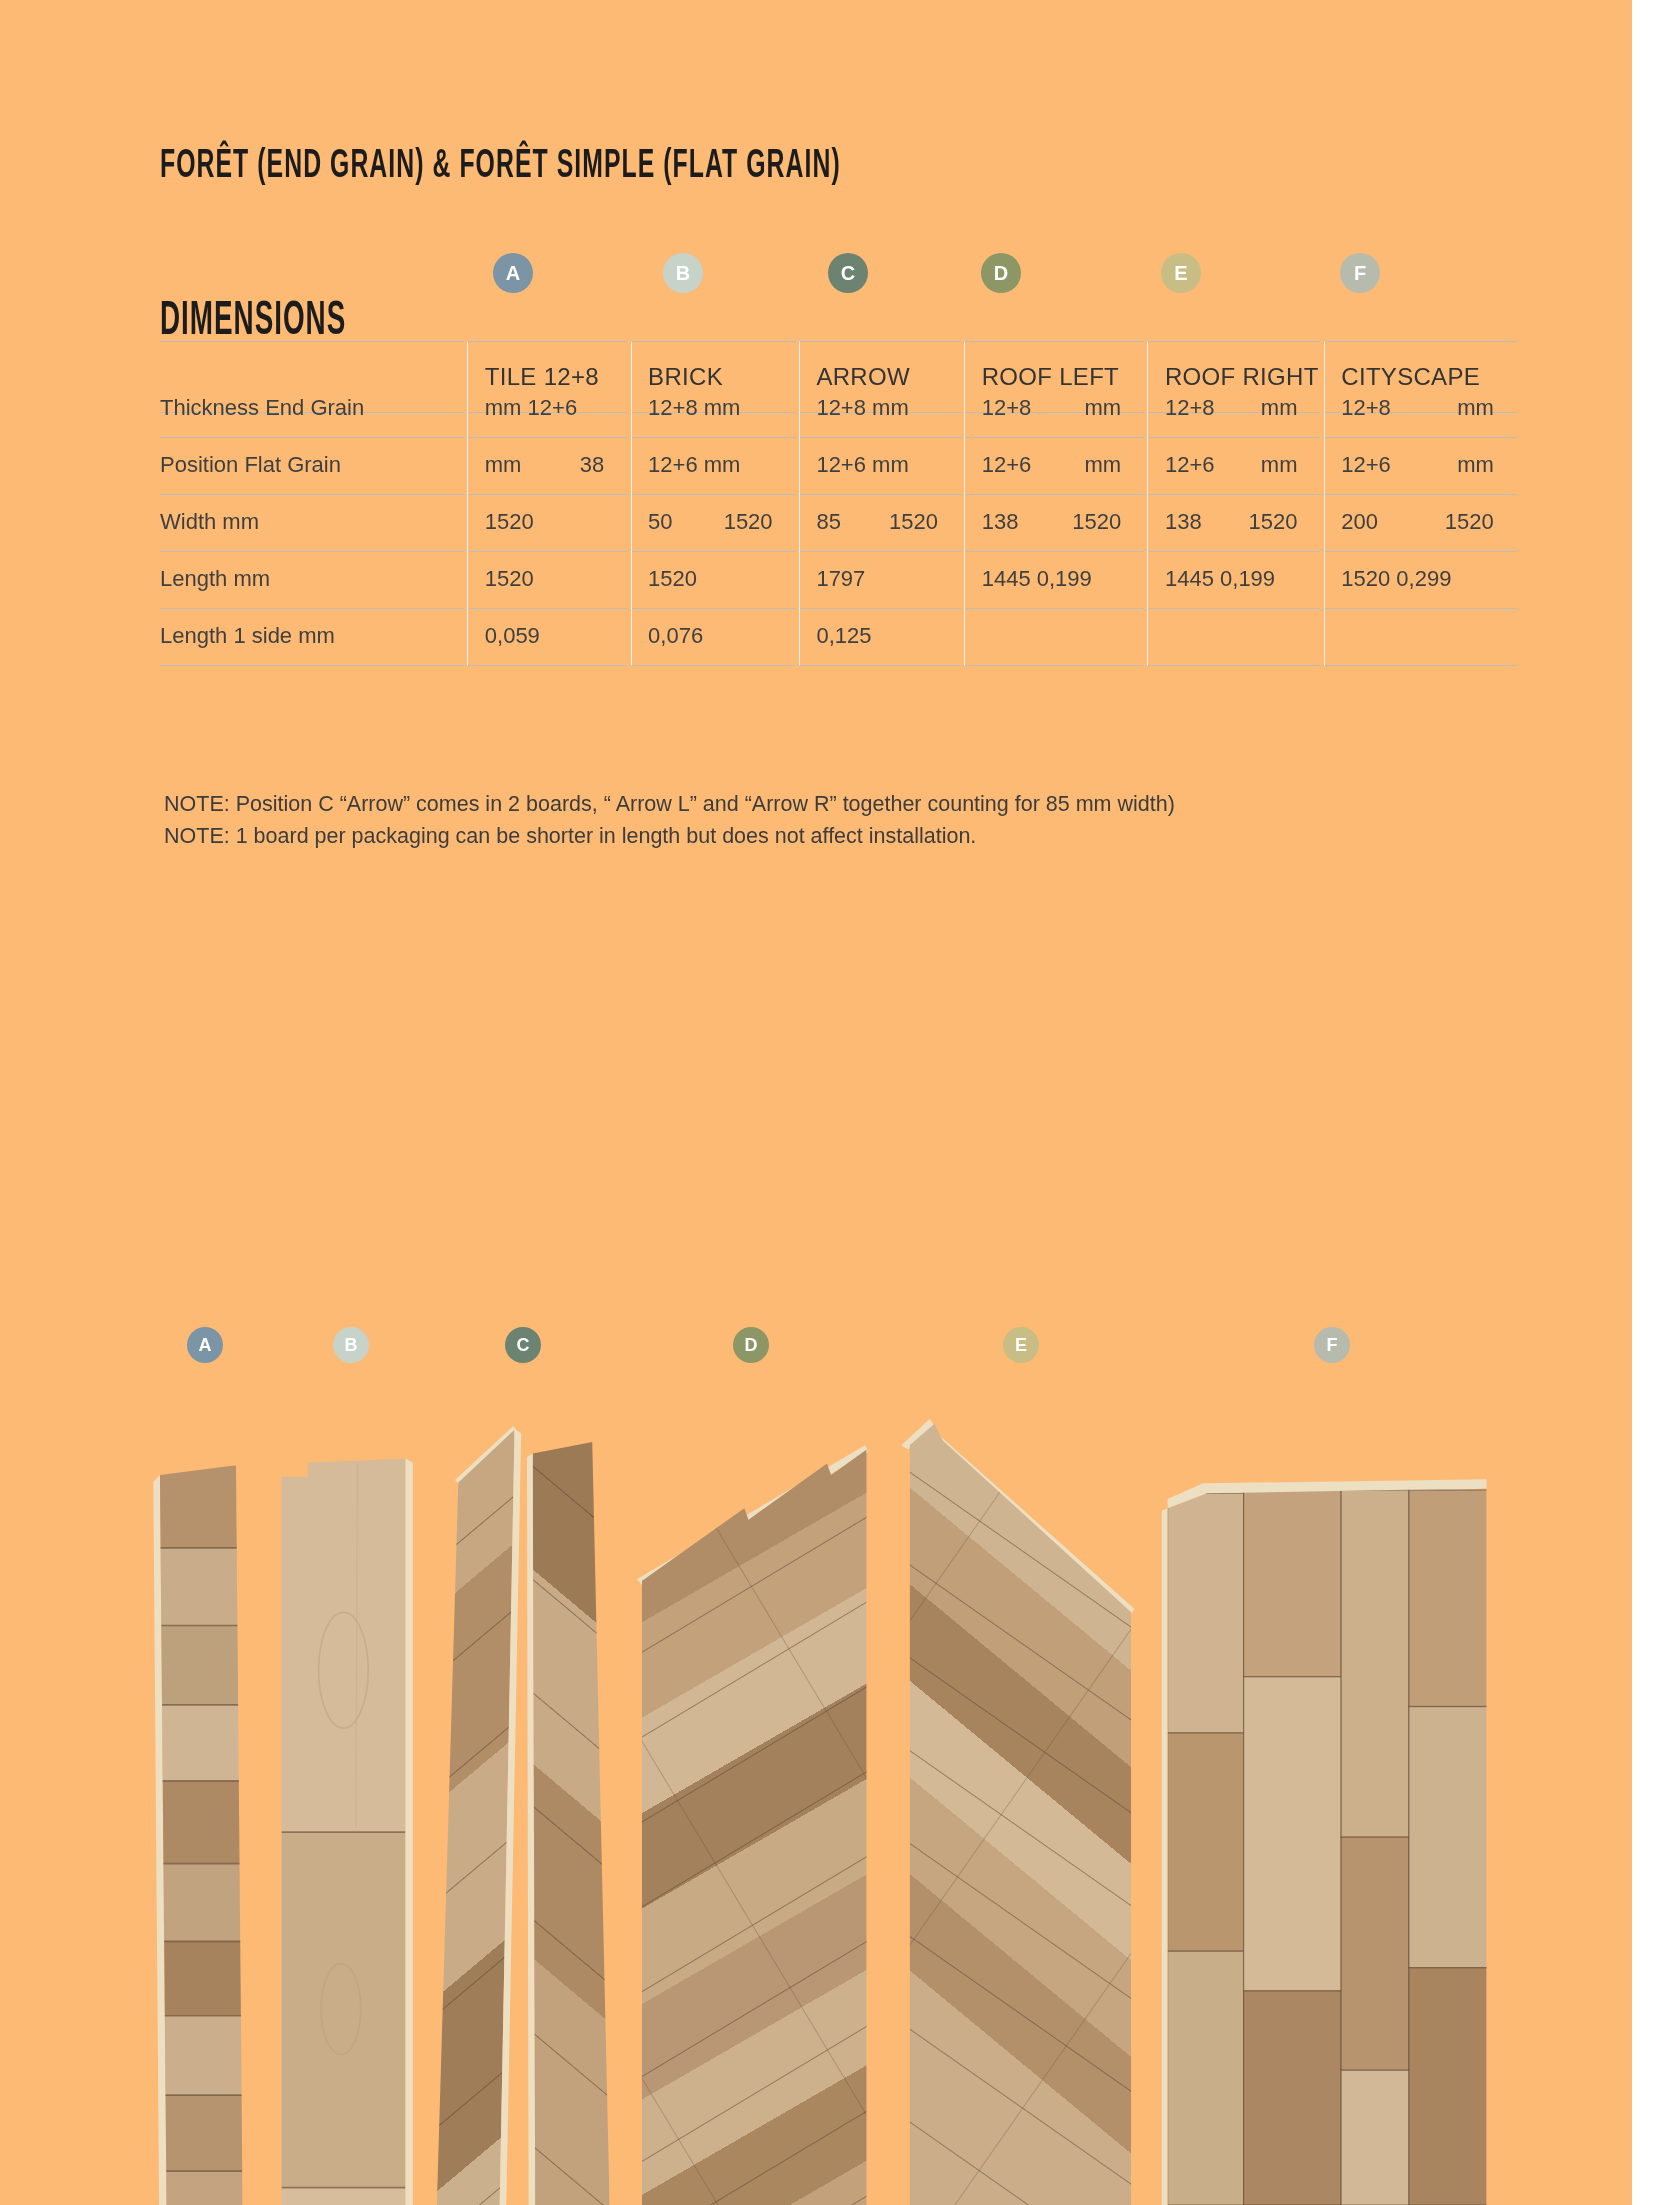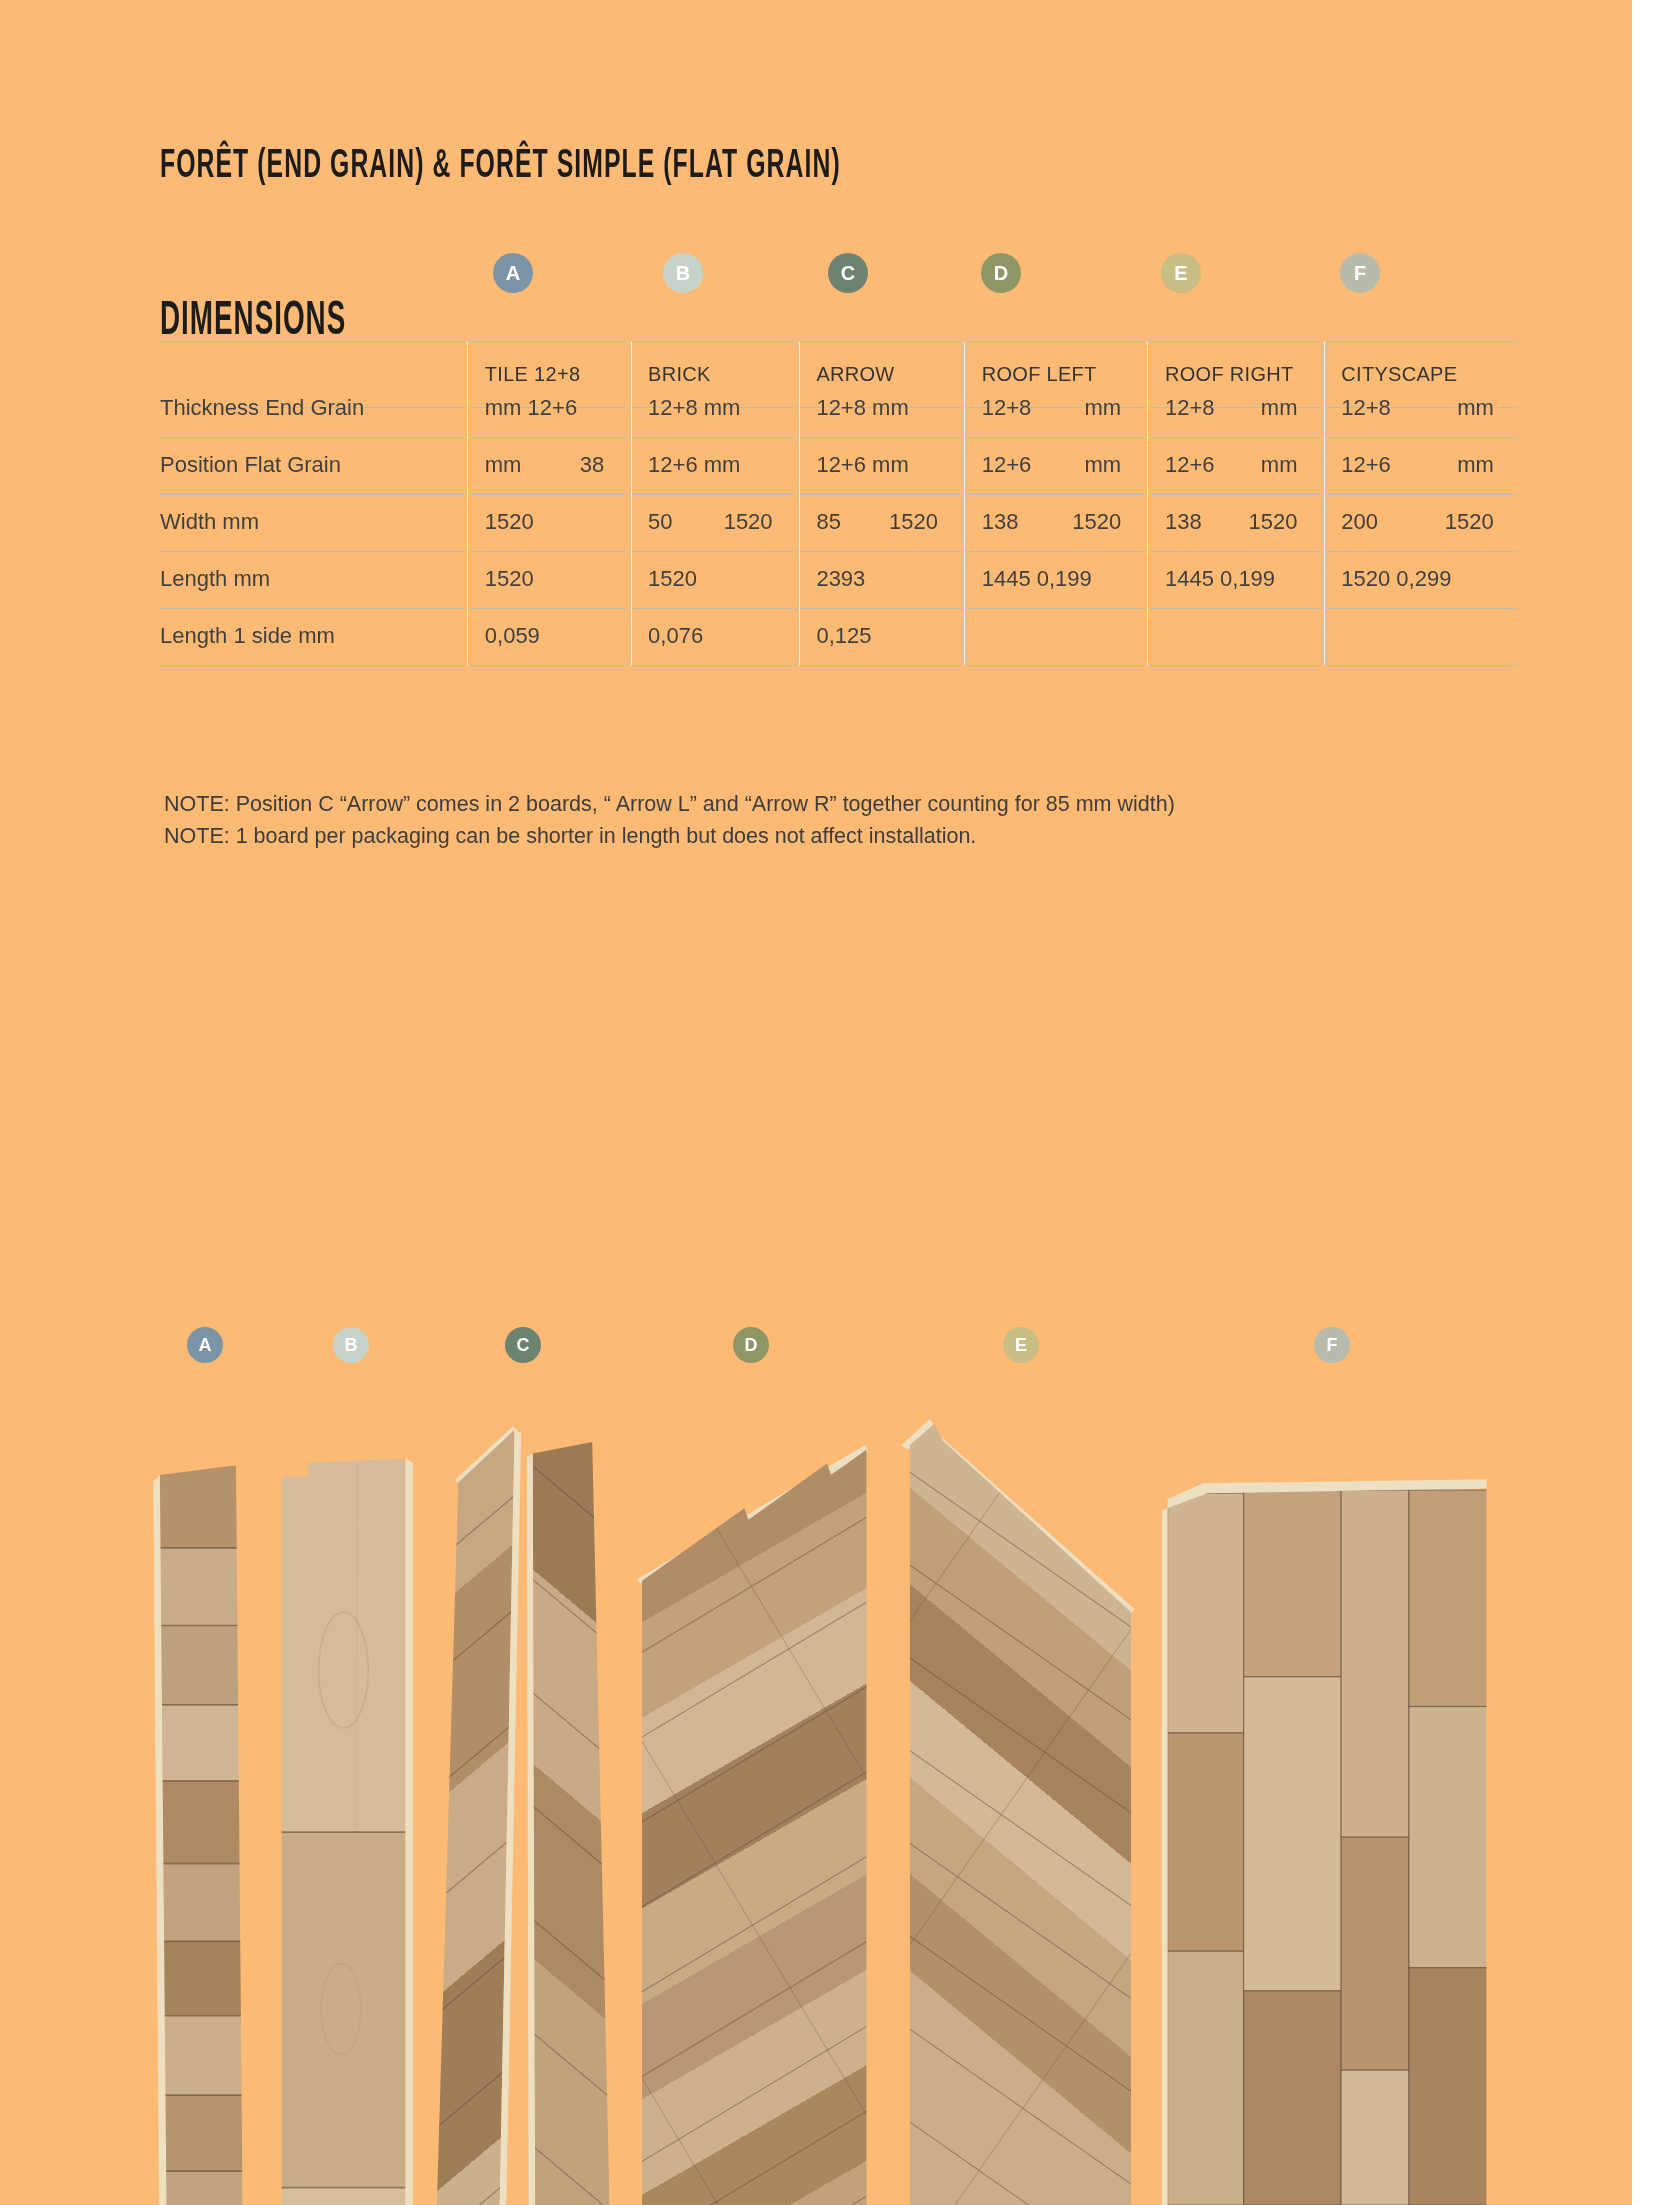--- a/index.html
+++ b/index.html
@@ -13,21 +13,21 @@
          color:#ffffff;font-weight:700;font-family:"Liberation Sans",sans-serif;}
   .badge.top{width:40px;height:40px;font-size:20px;top:253px;}
   .badge.bottom{width:36px;height:36px;font-size:18px;top:1327px;}
   
   .dim-table{position:absolute;left:160px;top:322px;width:1356px;}
   .trow{display:grid;grid-template-columns:304px 160px 165px 162px 180px 173px 193px;
         column-gap:3.3px;height:57px;align-items:center;}
   .trow.thead{height:58px;}
   .tcell{height:100%;display:flex;align-items:center;border-bottom:1.7px solid #b9beb8;
          font-size:22px;color:#3f3f3f;}
-  .trow.thead .tcell{border-top:1.7px solid #b9beb8;font-size:20px;color:#343434;letter-spacing:0.3px;margin-top:40px;}
+  .trow.thead .tcell{border-top:1.7px solid #b9beb8;font-size:24px;color:#343434;letter-spacing:0.3px;margin-top:40px;}
   .tcell.val{justify-content:space-between;padding:0 23px 0 16.5px;border-left:0.8px solid #eceeec;}
   .trow.thead .tcell.val{border-left:0.8px solid #eceeec;}
   .tcell.label{padding:0;}
   .tcell.val span{white-space:pre;}
   
   .note{position:absolute;left:160px;margin:4px;font-size:21.5px;color:#3c3c3c;}
   .note.n1{top:788px;}
   .note.n2{top:820px;}
   .panels{position:absolute;left:0;top:1323px;}
 </style>
@@ -149,21 +149,21 @@
         </div>
         <div class="trow">
           <div class="tcell label">Length mm</div>
           <div class="tcell val">
             <span>1520</span>
           </div>
           <div class="tcell val">
             <span>1520</span>
           </div>
           <div class="tcell val">
-            <span>2393</span>
+            <span>1797</span>
           </div>
           <div class="tcell val">
             <span>1445 0,199</span>
           </div>
           <div class="tcell val">
             <span>1445 0,199</span>
           </div>
           <div class="tcell val">
             <span>1520 0,299</span>
           </div>

